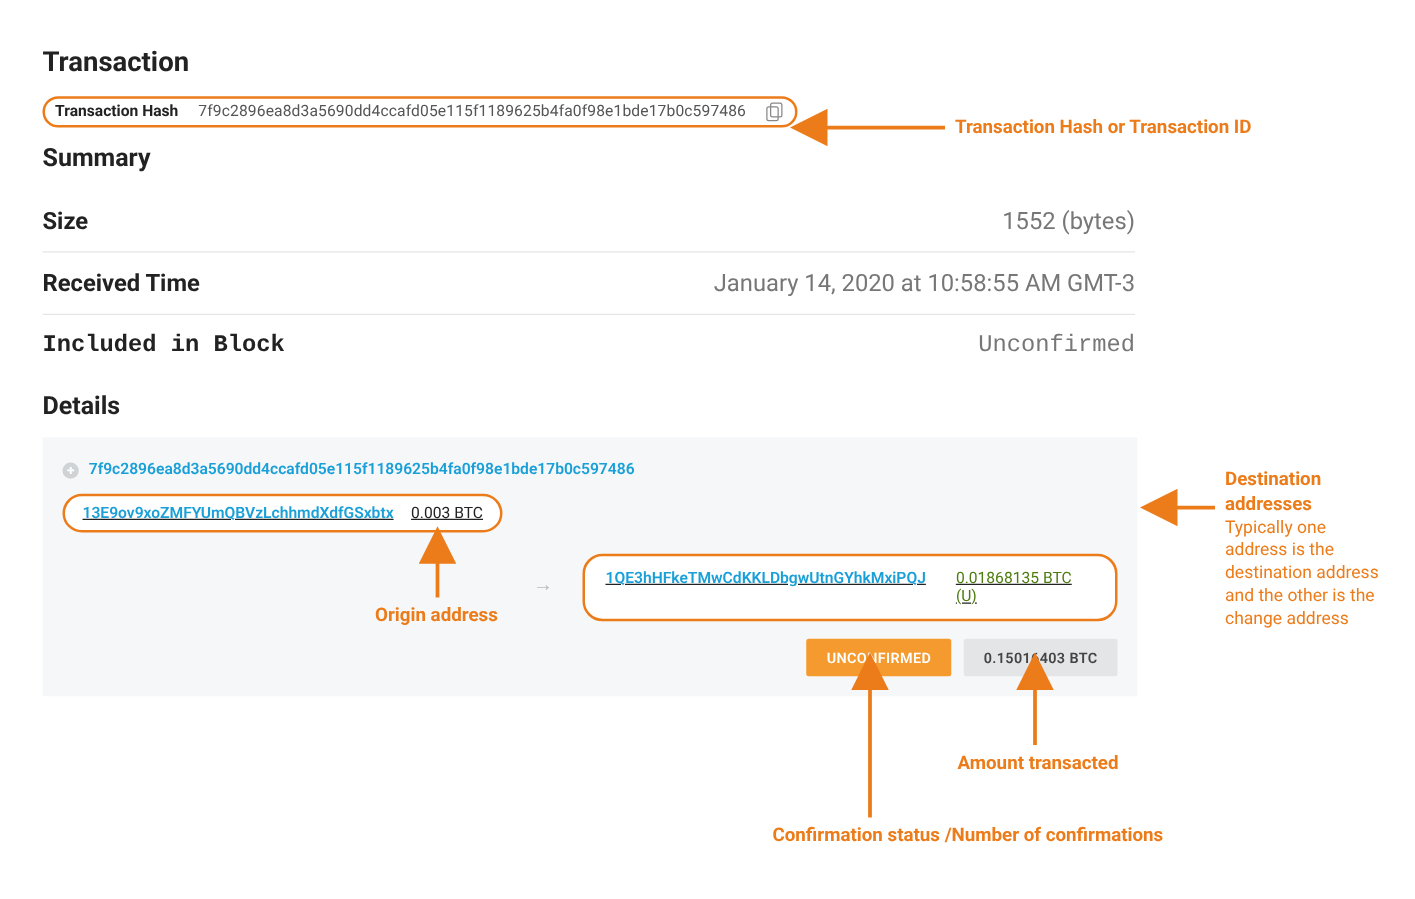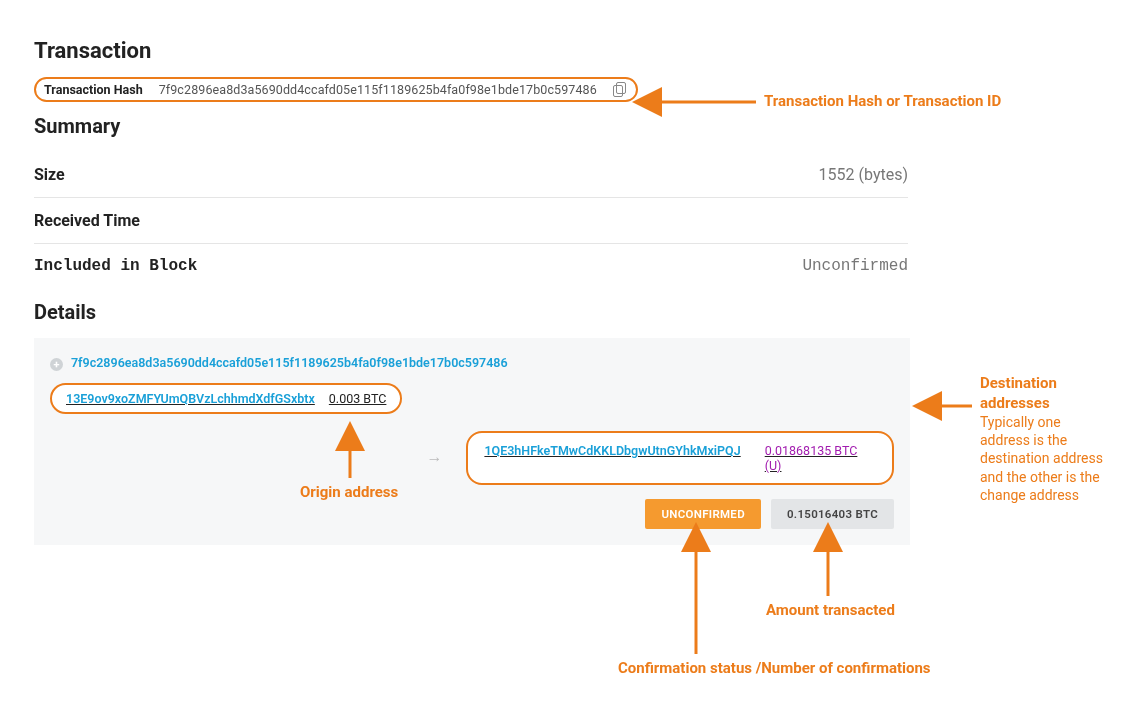--- a/index.html
+++ b/index.html
@@ -30,21 +30,21 @@
     width: 13px; height: 15px; display: inline-block; position: relative;
   }
   .copy-icon::before, .copy-icon::after {
     content: ""; position: absolute; border: 1.3px solid #888; border-radius: 2px;
   }
   .copy-icon::before { width: 8px; height: 10px; left: 0; top: 3px; background:#fff;}
   .copy-icon::after  { width: 8px; height: 10px; left: 3px; top: 0; }
   .summary-rows { margin-top: 4px; width: 874px; }
   .srow {
     display: flex; justify-content: space-between; align-items: center;
-    font-size: 16px; padding: 13px 0; border-bottom: 1px solid #e5e5e5;
+    font-size: 19px; padding: 13px 0; border-bottom: 1px solid #e5e5e5;
   }
   .srow:last-child { border-bottom: none; font-family: Liberation Mono, monospace; }
   .srow .k { font-weight: 700; }
   .srow .v { color: #777; }
   .details-box {
     width: 876px; background: #f6f7f8; padding: 14px 16px 16px;
   }
   .link-hash { color: #1aa0d8; font-size: 12.5px; font-weight: 600; }
   .plus-icon {
     display:inline-flex; width:13px; height:13px; border-radius:50%;
@@ -67,21 +67,21 @@
   .output-wrap { flex:1;margin-top:48px; }
   .output-panel {
     border:2.5px solid #ec7c1a; border-radius:16px;
     padding:2px 2px; background:#fff;
   }
   .orow {
     display:flex; justify-content:space-between; gap:24px;
     padding:8px 14px; font-size:12.5px;
   }
   .orow + .orow { border-top:1px solid #eee; }
-  .orow .amt { color:#a21caf; }
+  .orow .amt { color:#4d7c0f; }
   .btn-row { display:flex; gap:10px; justify-content:flex-end; margin-top:14px; }
   .btn {
     font-size:11.5px; font-weight:600; padding:8px 16px; border-radius:2px;
     letter-spacing:.3px;
   }
   .btn-orange { background:#f59a2f; color:#fff; }
   .btn-gray   { background:#e3e5e7; color:#444; }
 
   
   .ann {
@@ -108,20 +108,21 @@
 
 
 <h3 class="section">Summary</h3>
 <div class="summary-rows">
   <div class="srow">
     <span class="k">Size</span>
     <span class="v">1552 (bytes)</span>
   </div>
   <div class="srow">
     <span class="k">Received Time</span>
+    <span class="v">January 14, 2020 at 10:58:55 AM GMT-3</span>
   </div>
   <div class="srow">
     <span class="k">Included in Block</span>
     <span class="v">Unconfirmed</span>
   </div>
 </div>
 
 
 <h3 class="section">Details</h3>
 <div class="details-box">

